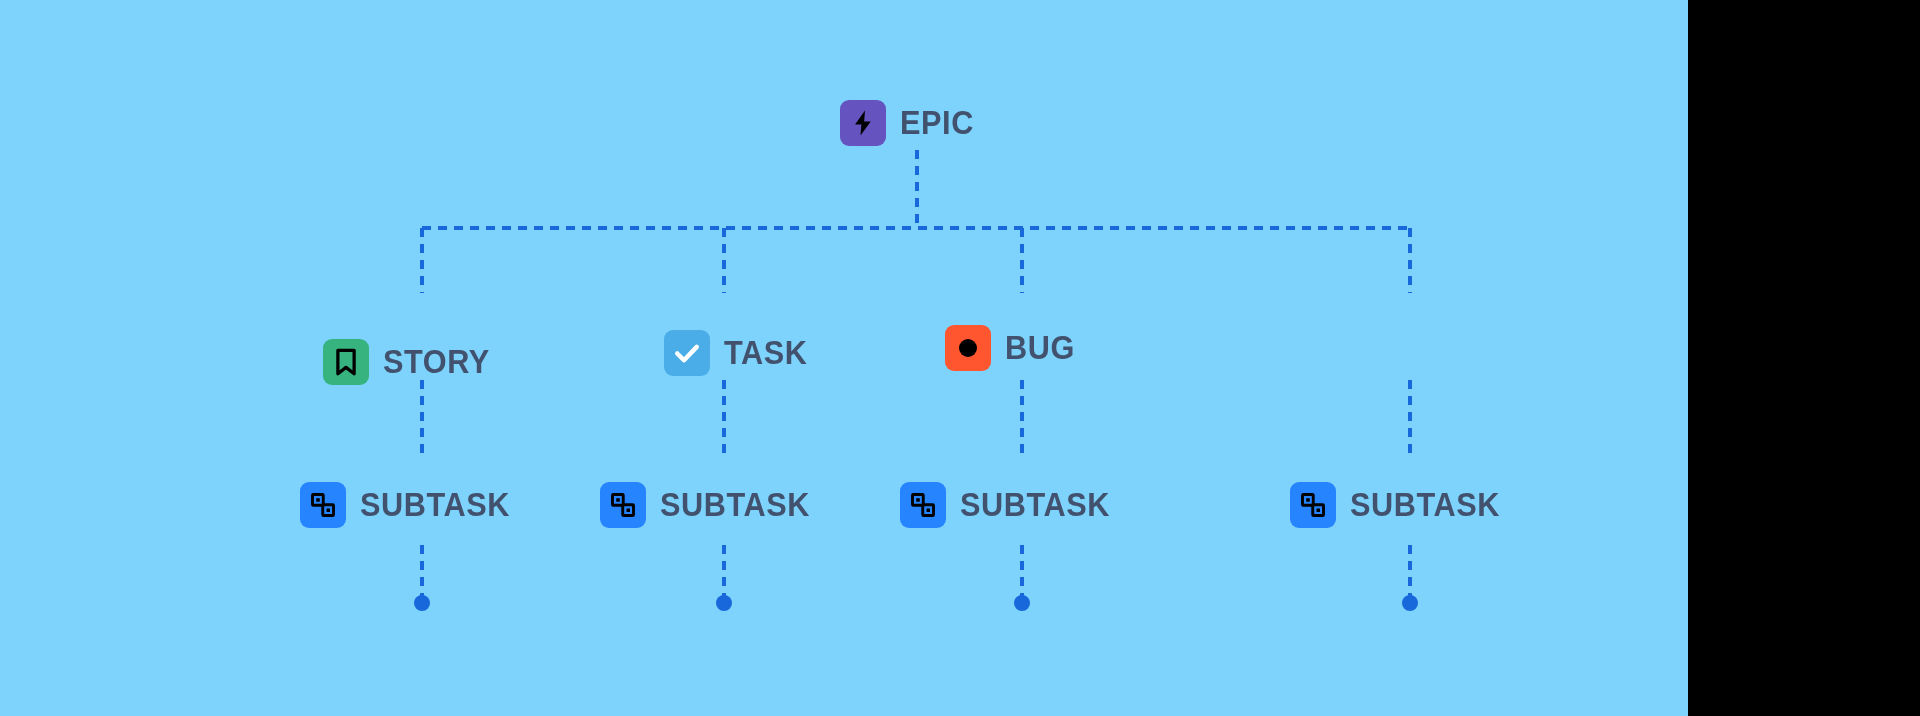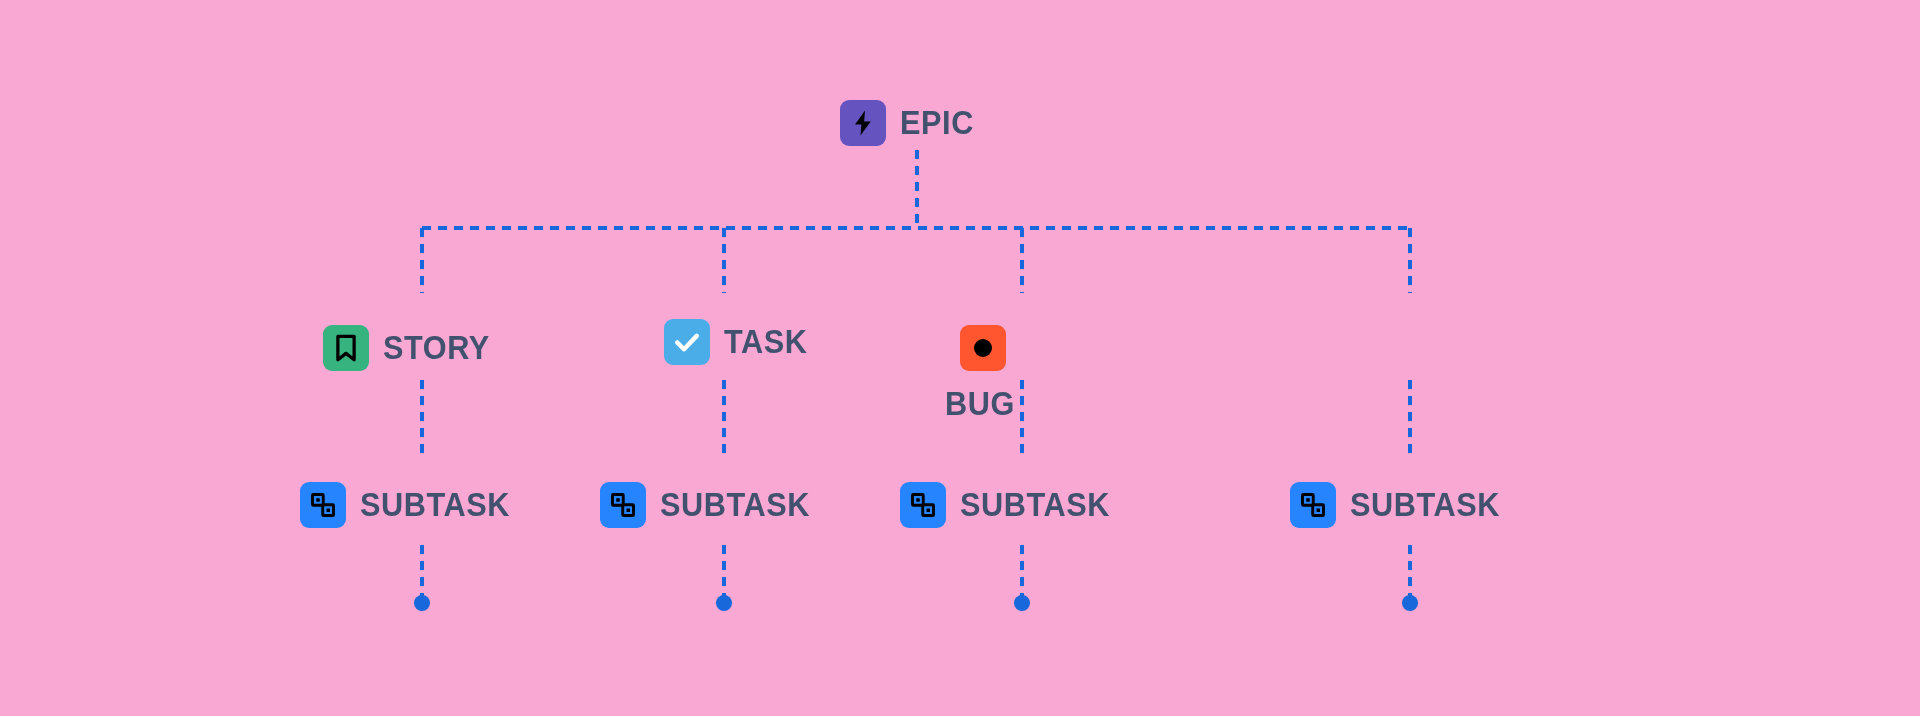--- a/index.html
+++ b/index.html
@@ -1,17 +1,17 @@
 <!DOCTYPE html>
 <html><head>
 <meta charset="utf-8">
 <style>
   html,body{margin:0;padding:0;background:#000;}
   body{width:1920px;height:716px;overflow:hidden;font-family:"Liberation Sans",sans-serif;}
-  #stage{position:relative;width:1920px;height:716px;background:#f9a8d4;text-align:right;}
+  #stage{position:relative;width:1688px;height:716px;background:#7dd3fc;text-align:right;}
 
   
   .conn{position:absolute;background-repeat:repeat;}
   .conn.v{width:4px;background-image:linear-gradient(to bottom,var(--c) 0 9px,transparent 9px 16px);background-size:4px 16px;}
   .conn.h{height:4px;background-image:linear-gradient(to right,var(--c) 0 9px,transparent 9px 16px);background-size:16px 4px;}
   .enddot{position:absolute;width:16px;height:16px;border-radius:50%;background:var(--c);}
 
   
   .node{position:absolute;display:flex;align-items:center;gap:14px;}
   .badge{width:46px;height:46px;border-radius:9px;display:flex;align-items:center;justify-content:center;flex:0 0 auto;}
@@ -42,37 +42,37 @@
     <div class="conn v" style="--c: #1868DB; left: 1408px; top: 545px; height: 58px;"></div>
     <div class="enddot" style="--c: #1868DB; left: 1402px; top: 595px;"></div>
     <div class="node" style="left: 840px; top: 100px;">
       <div class="badge" style="background: rgb(101, 84, 192);">
         <svg width="30" height="30" viewBox="0 0 24 24" fill="none">
           <path d="M13.6 2 5.6 13.1h5.1L10 22l8.2-11.3h-5.3L13.6 2z" fill="#000000"></path>
         </svg>
       </div>
       <div class="label">EPIC</div>
     </div>
-    <div class="node" style="left: 323px; top: 325px;">
+    <div class="node" style="left: 323px; top: 339px;">
       <div class="badge" style="background: rgb(54, 179, 126);">
         <svg width="30" height="30" viewBox="0 0 24 24" fill="none">
           <path d="M5.5 2.6h13v18.8l-6.5-5.1-6.5 5.1V2.6z" fill="none" stroke="#000000" stroke-width="2.6" stroke-linejoin="round"></path>
         </svg>
       </div>
       <div class="label">STORY</div>
     </div>
-    <div class="node" style="left: 645px; top: 319px; padding-left: 19px;">
+    <div class="node" style="left: 645px; top: 330px; padding-left: 19px;">
       <div class="badge" style="background: rgb(75, 173, 232);">
         <svg width="30" height="30" viewBox="0 0 24 24" fill="none">
           <path d="M4.2 12.4 9.6 17.8 19.8 7.1" fill="none" stroke="#FFFFFF" stroke-width="3.6" stroke-linecap="round" stroke-linejoin="round"></path>
         </svg>
       </div>
       <div class="label">TASK</div>
     </div>
-    <div class="node" style="left: 945px; top: 325px; flex-direction: column;">
+    <div class="node" style="left: 945px; top: 325px;">
       <div class="badge" style="background: rgb(255, 86, 48);">
         <svg width="30" height="30" viewBox="0 0 24 24" fill="none">
           <circle cx="12" cy="12" r="7.2" fill="#000000"></circle>
         </svg>
       </div>
       <div class="label">BUG</div>
     </div>
     <div class="node" style="left: 300px; top: 482px;">
       <div class="badge" style="background: rgb(38, 132, 255);">
         <svg width="30" height="30" viewBox="0 0 24 24" fill="none">

